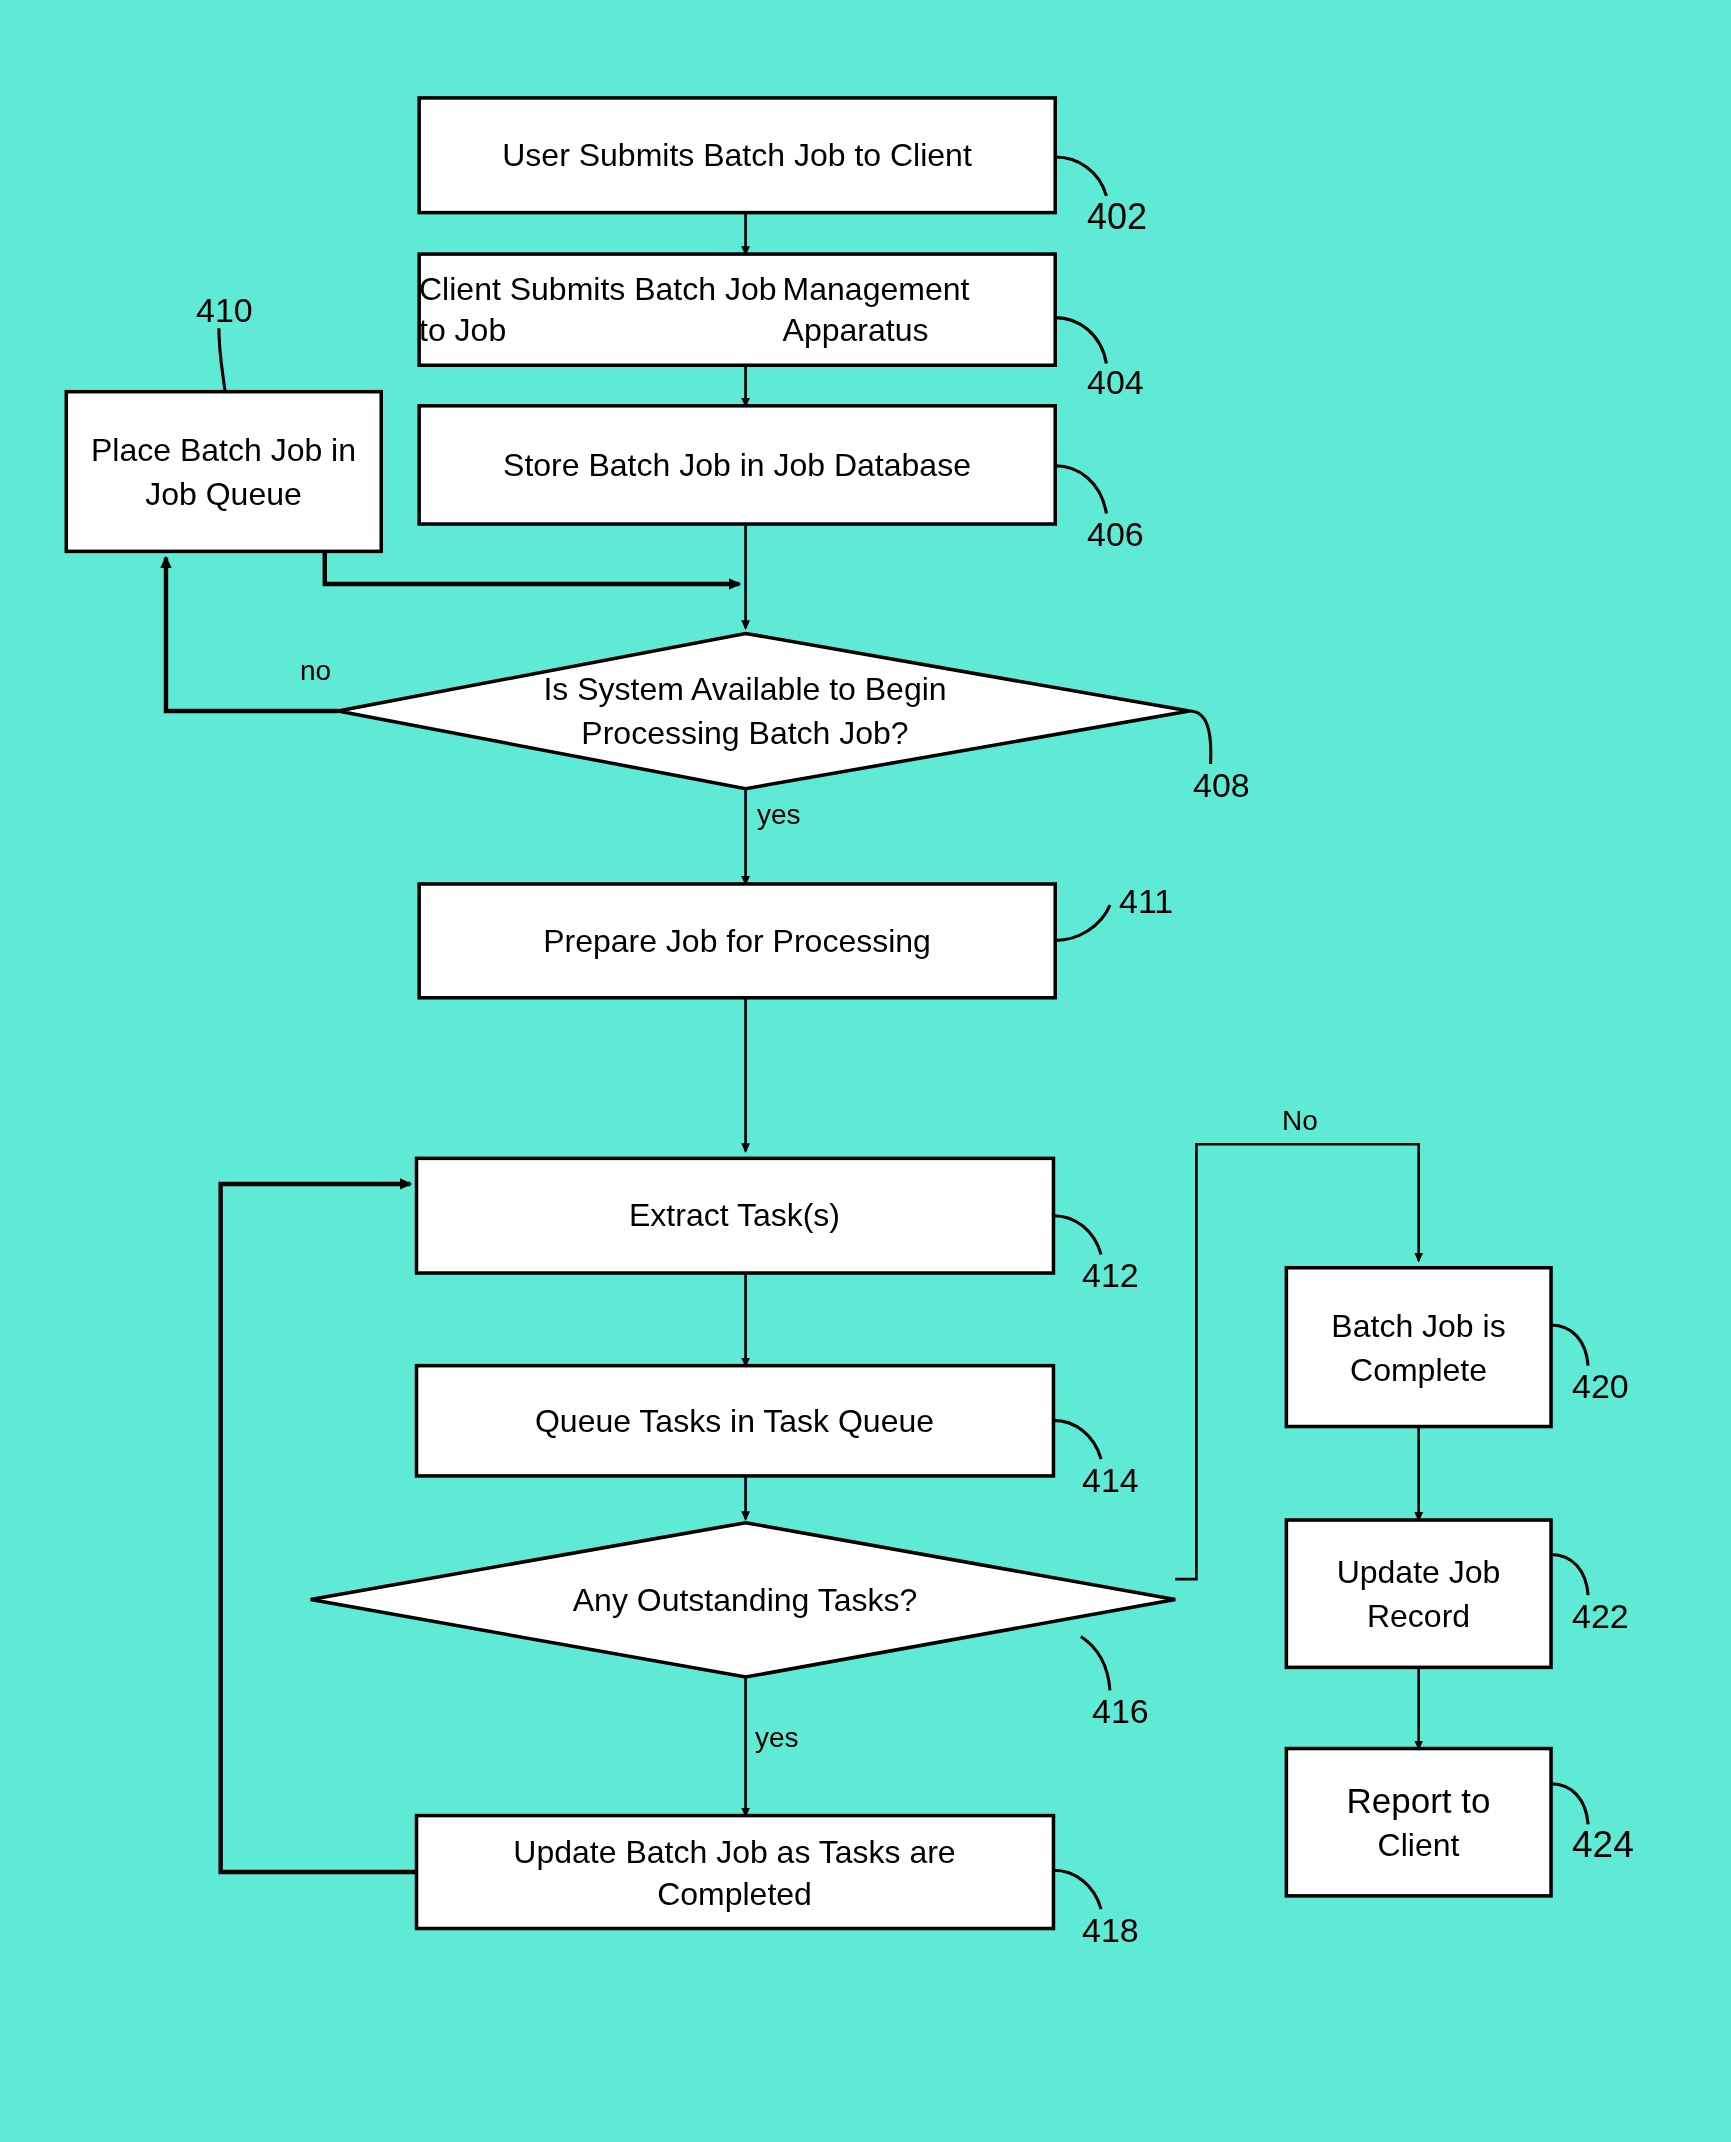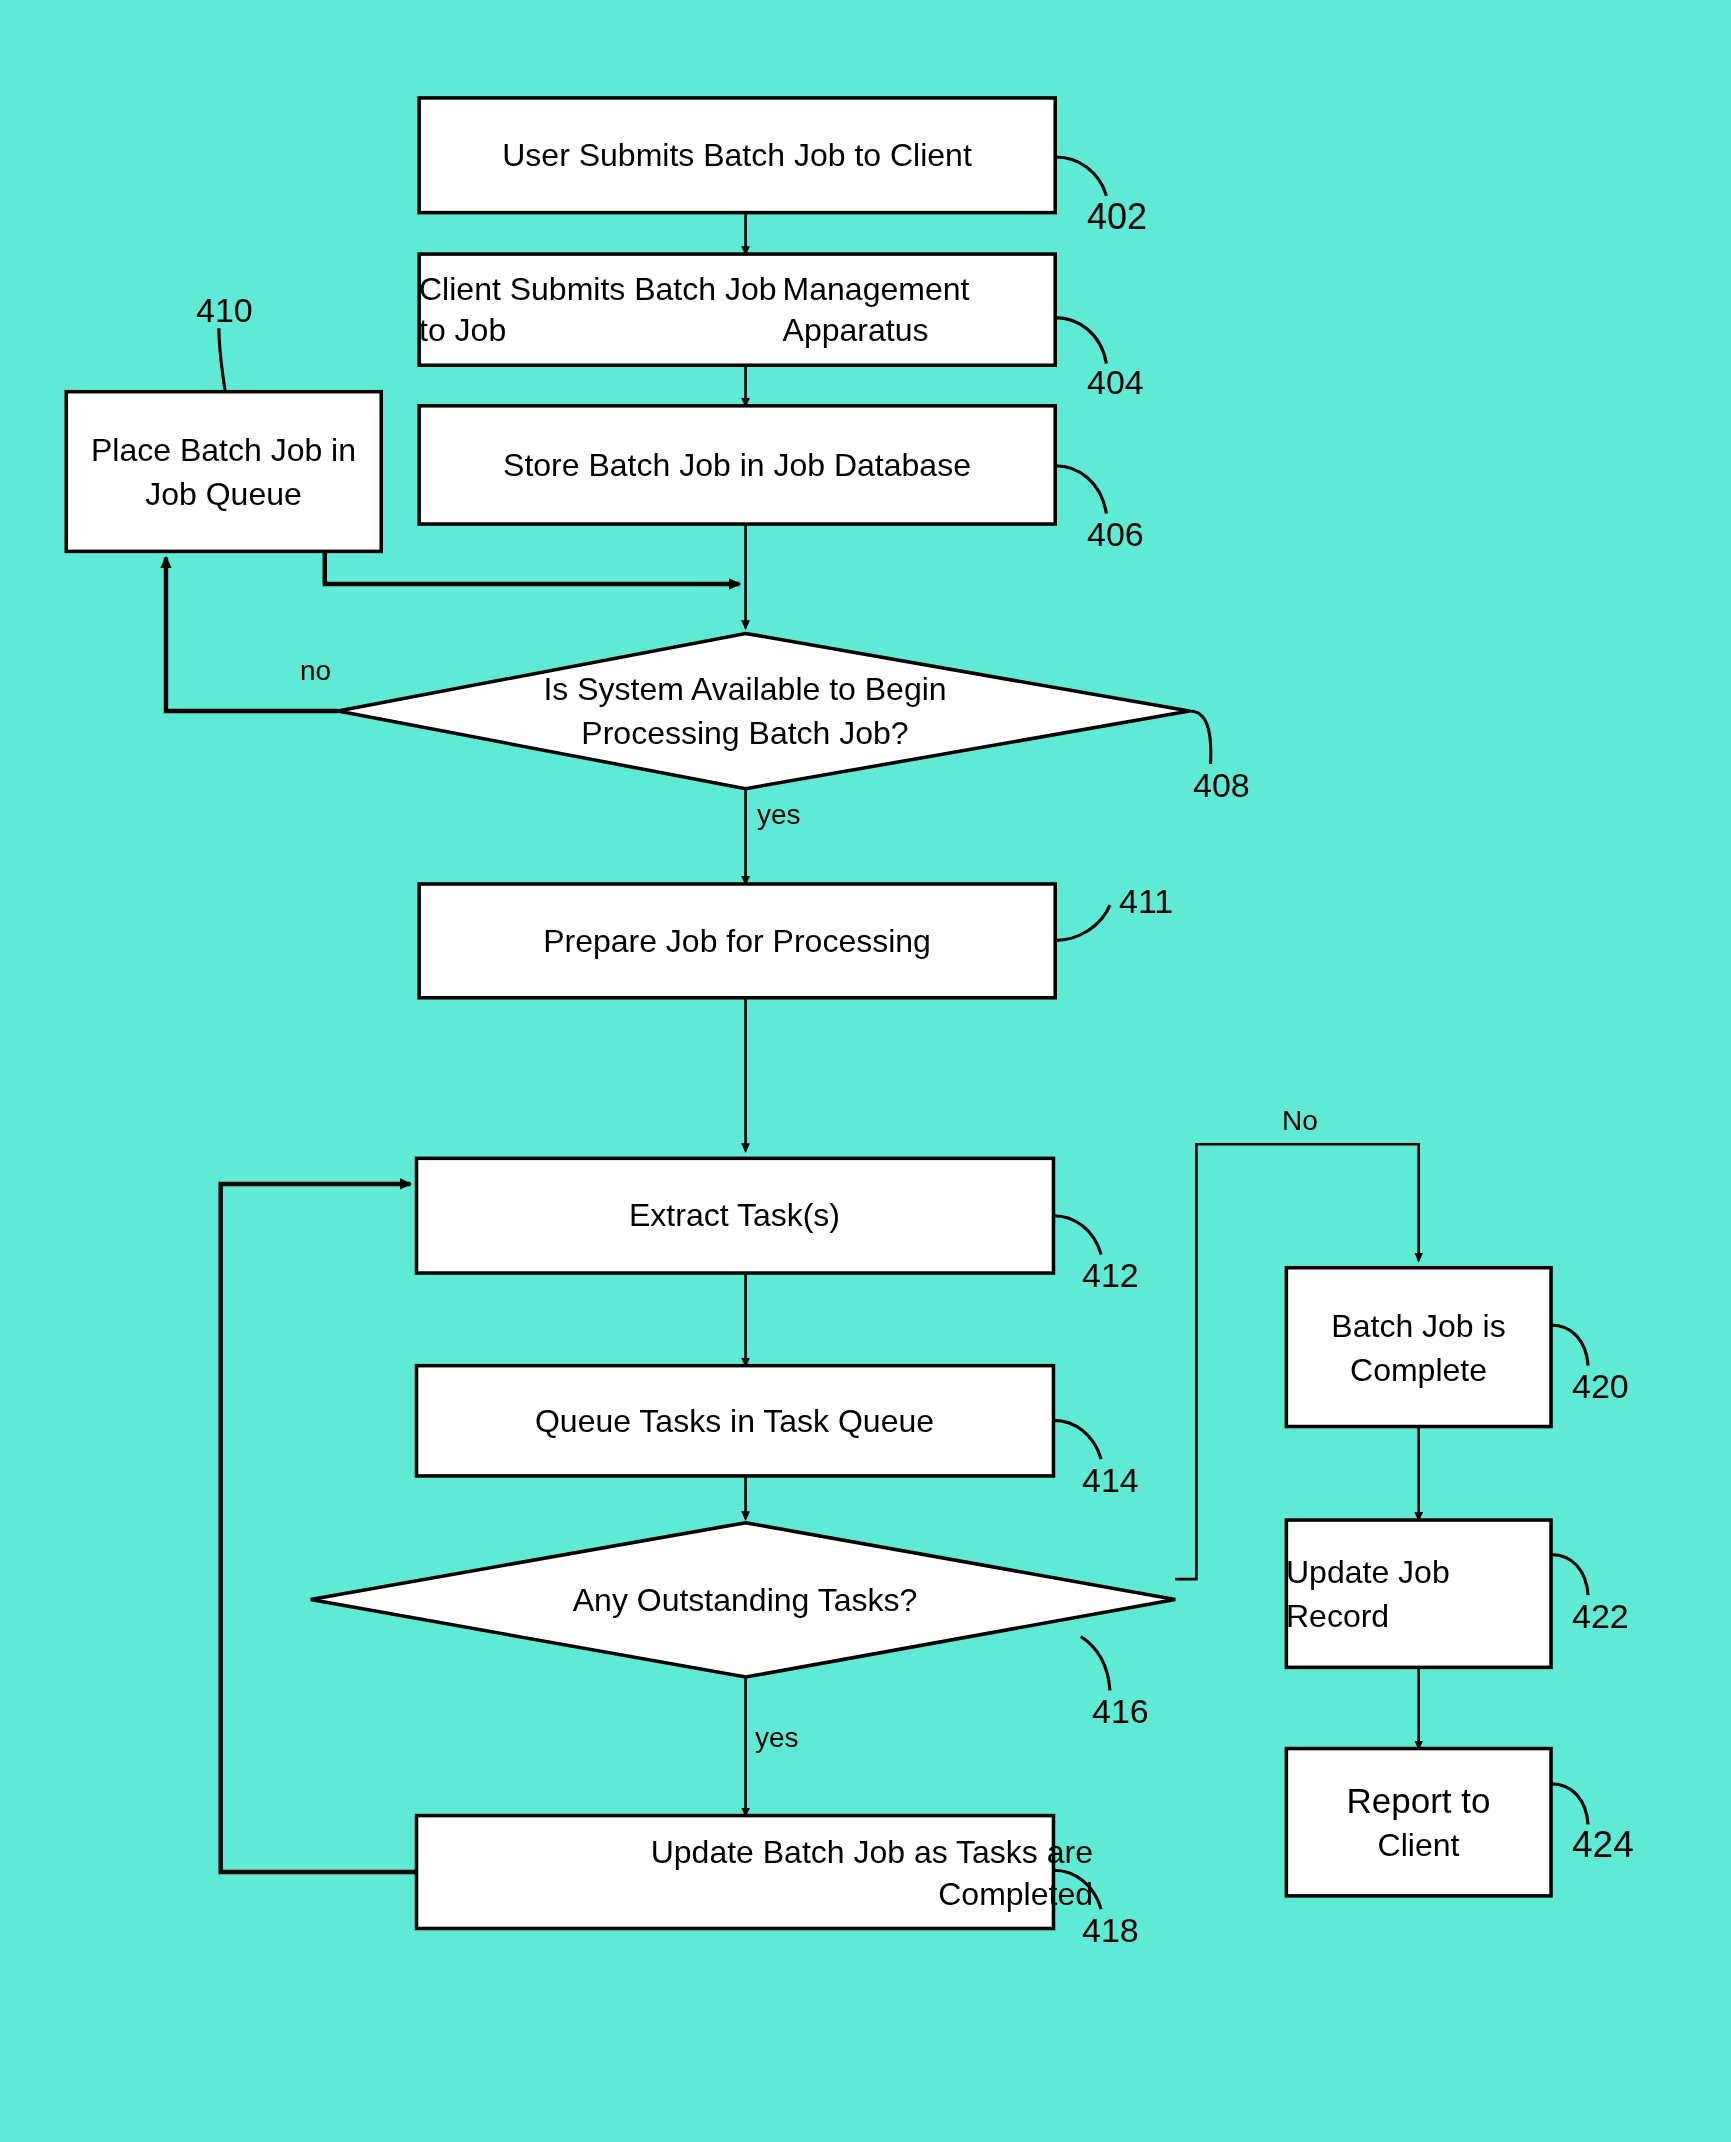--- a/index.html
+++ b/index.html
@@ -167,31 +167,31 @@
   </div>
 
   <div class="node-text" style="position:absolute;left:416px;top:1366px;width:637px;height:110px;display:flex;flex-direction:column;align-items:center;justify-content:center;">
     <span class="box-label" style="font-size:32px;line-height:41px;color:#000;">Queue Tasks in Task Queue</span>
   </div>
 
   <div class="node-text" style="position:absolute;left:423px;top:1560px;width:644px;height:81px;display:flex;flex-direction:column;align-items:center;justify-content:center;">
     <span class="diamond-label" style="font-size:32px;line-height:41px;color:#000;">Any Outstanding Tasks?</span>
   </div>
 
-  <div class="node-text" style="position:absolute;left:416px;top:1816px;width:637px;height:113px;display:flex;flex-direction:column;align-items:flex-end;justify-content:center;padding-left:40px;">
+  <div class="node-text" style="position:absolute;left:416px;top:1816px;width:637px;height:113px;display:flex;flex-direction:column;align-items:center;justify-content:center;">
     <span class="box-label" style="font-size:32px;line-height:42px;color:#000;">Update Batch Job as Tasks are</span>
     <span class="box-label" style="font-size:32px;line-height:42px;color:#000;">Completed</span>
   </div>
 
   <div class="node-text" style="position:absolute;left:1286px;top:1268px;width:265px;height:159px;display:flex;flex-direction:column;align-items:center;justify-content:center;">
     <span class="box-label" style="font-size:32px;line-height:44px;color:#000;">Batch Job is</span>
     <span class="box-label" style="font-size:32px;line-height:44px;color:#000;">Complete</span>
   </div>
 
-  <div class="node-text" style="position:absolute;left:1286px;top:1520px;width:265px;height:147px;display:flex;flex-direction:column;justify-content:center;">
+  <div class="node-text" style="position:absolute;left:1286px;top:1520px;width:265px;height:147px;display:flex;flex-direction:column;align-items:center;justify-content:center;">
     <span class="box-label" style="font-size:32px;line-height:44px;color:#000;">Update Job</span>
     <span class="box-label" style="font-size:32px;line-height:44px;color:#000;">Record</span>
   </div>
 
   <div class="node-text" style="position:absolute;left:1286px;top:1749px;width:265px;height:147px;display:flex;flex-direction:column;align-items:center;justify-content:center;">
     <span class="box-label" style="font-size:35px;line-height:44px;color:#000;">Report to</span>
     <span class="box-label" style="font-size:32px;line-height:44px;color:#000;">Client</span>
   </div>
 
   <div class="edge-label" style="position:absolute;left:300px;top:655px;font-size:28px;color:#000;">no</div>

